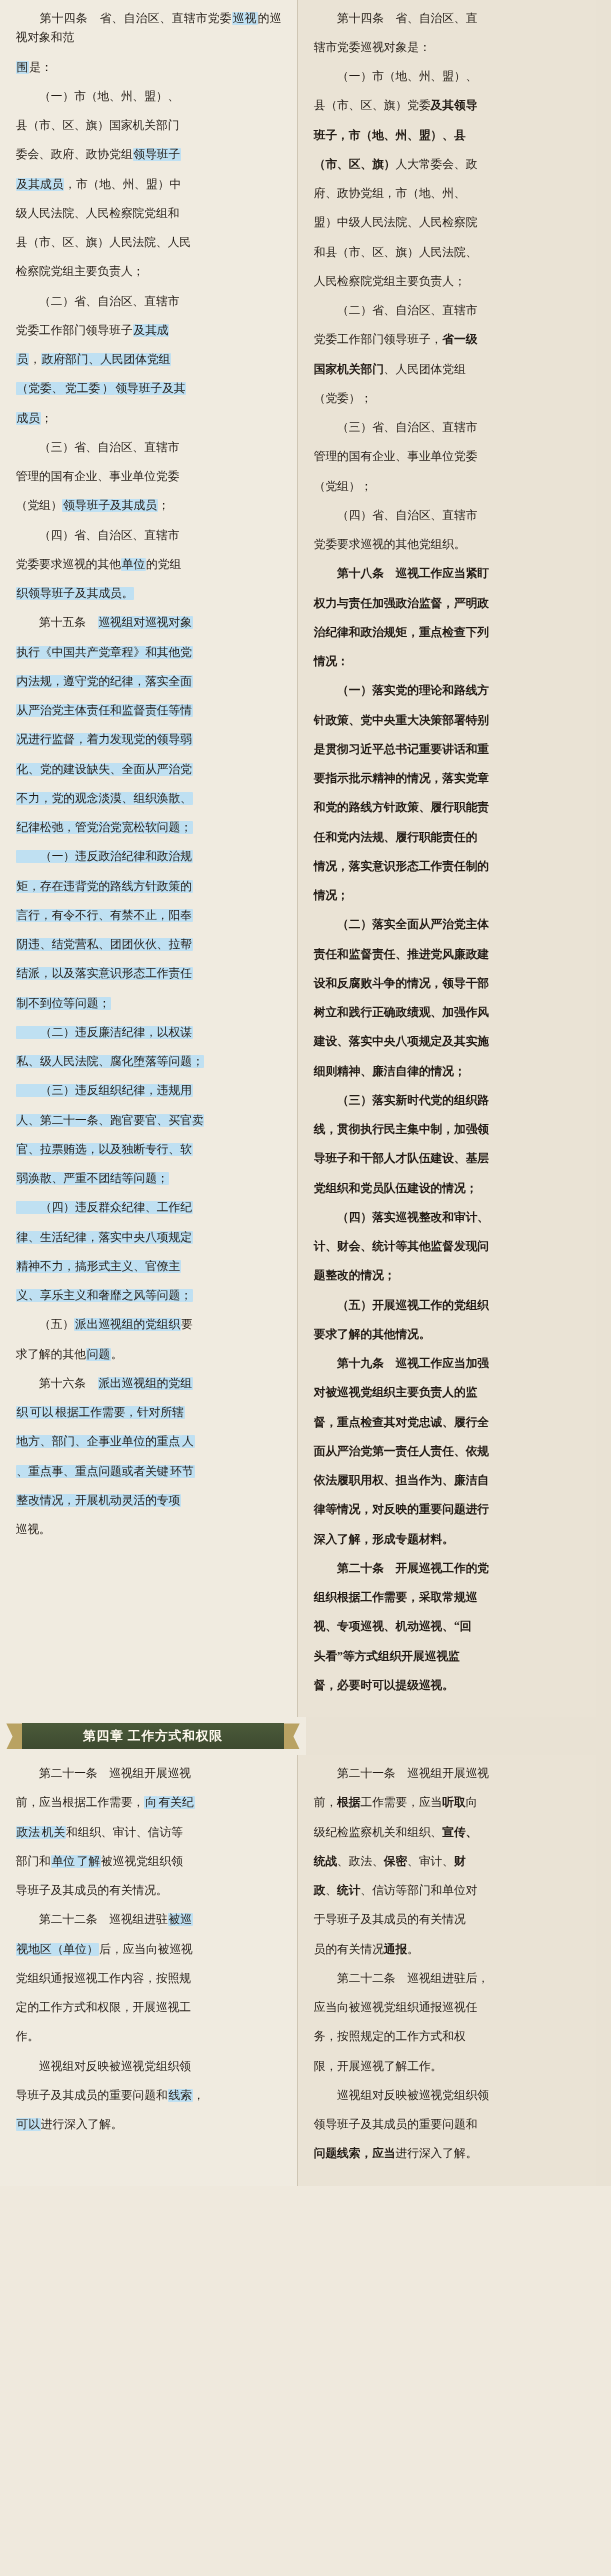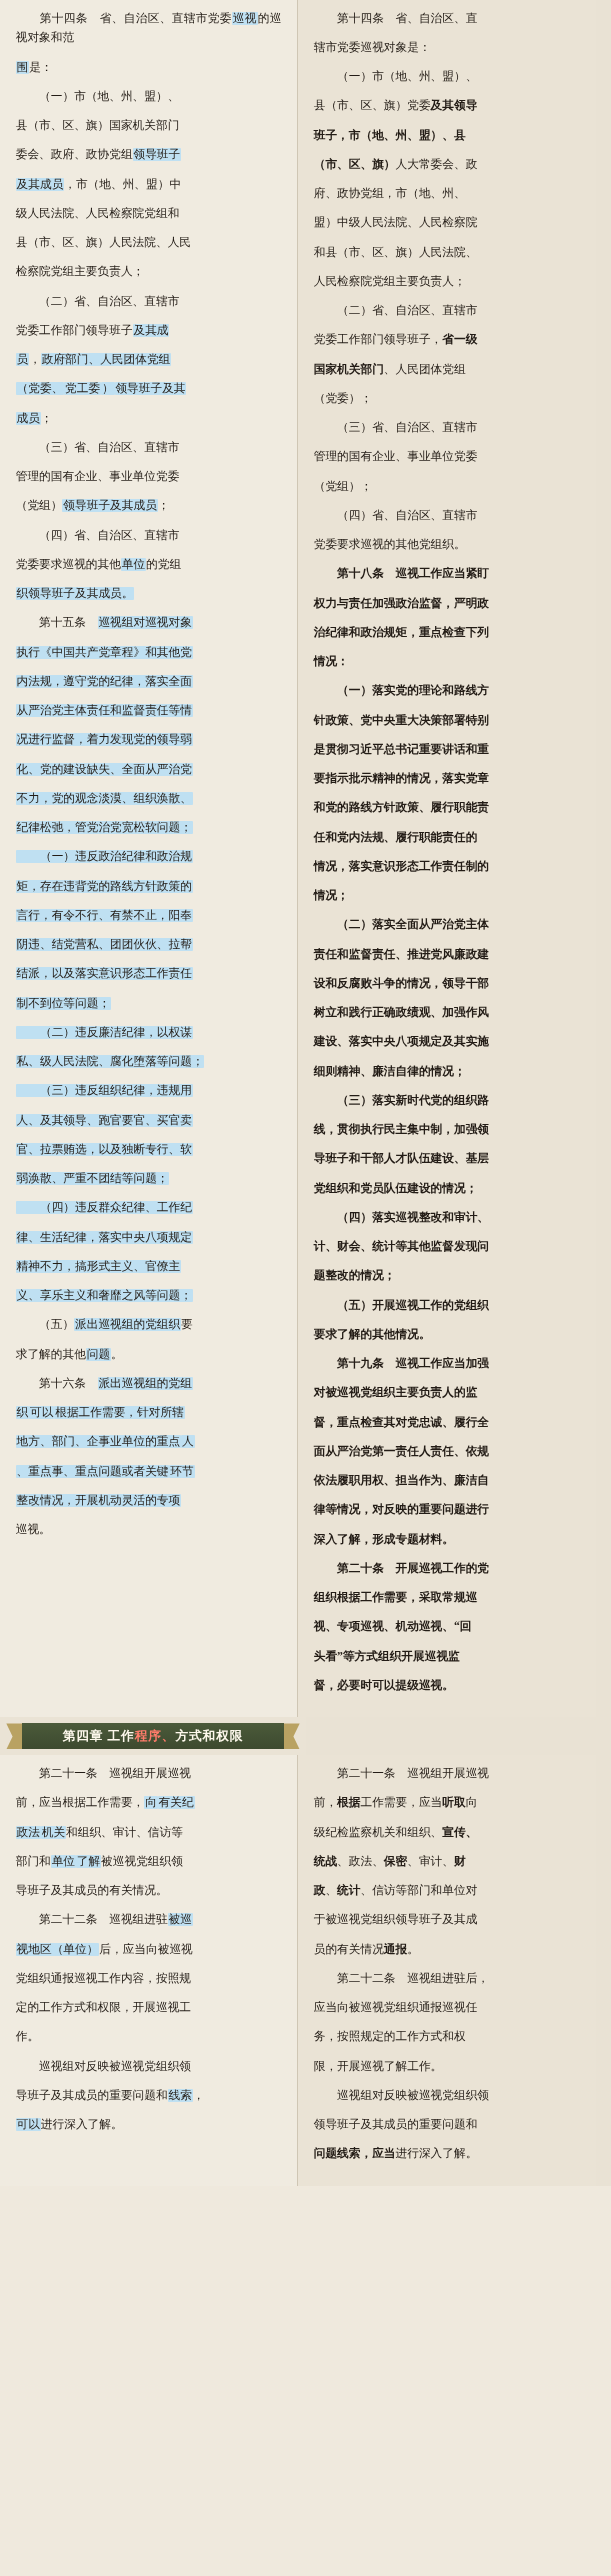--- a/index.html
+++ b/index.html
@@ -125,21 +125,21 @@
         <p class="noind"><span class="hl">纪律松弛，管党治党宽松软问题；</span></p>
         <p class="noind"><span class="hl">　　（一）违反政治纪律和政治规</span></p>
         <p class="noind"><span class="hl">矩，存在违背党的路线方针政策的</span></p>
         <p class="noind"><span class="hl">言行，有令不行、有禁不止，阳奉</span></p>
         <p class="noind"><span class="hl">阴违、结党营私、团团伙伙、拉帮</span></p>
         <p class="noind"><span class="hl">结派，以及落实意识形态工作责任</span></p>
         <p class="noind"><span class="hl">制不到位等问题；</span></p>
         <p class="noind"><span class="hl">　　（二）违反廉洁纪律，以权谋</span></p>
         <p class="noind"><span class="hl">私、级人民法院、腐化堕落等问题；</span></p>
         <p class="noind"><span class="hl">　　（三）违反组织纪律，违规用</span></p>
-        <p class="noind"><span class="hl">人、及其领导、跑官要官、买官卖</span></p>
+        <p class="noind"><span class="hl">人、第二十一条、跑官要官、买官卖</span></p>
         <p class="noind"><span class="hl">官、拉票贿选，以及独断专行、软</span></p>
         <p class="noind"><span class="hl">弱涣散、严重不团结等问题；</span></p>
         <p class="noind"><span class="hl">　　（四）违反群众纪律、工作纪</span></p>
         <p class="noind"><span class="hl">律、生活纪律，落实中央八项规定</span></p>
         <p class="noind"><span class="hl">精神不力，搞形式主义、官僚主</span></p>
         <p class="noind"><span class="hl">义、享乐主义和奢靡之风等问题；</span></p>
         <p class="noind"><span>　　（五）</span><span class="hl">派出巡视组的党组织</span><span>要</span></p>
         <p class="noind"><span>求了解的其他</span><span class="hl">问题</span><span>。</span></p>
         <p class="noind"><span>　　第十六条　</span><span class="hl">派出巡视组的党组</span></p>
         <p class="noind"><span class="hl">织</span><span class="hl">可以</span><span class="hl">根据工作需要，针对所辖</span></p>
@@ -204,25 +204,23 @@
         <p class="noind"><span class="bold">深入了解，形成专题材料。</span></p>
         <p class="noind"><span class="bold">　　第二十条　</span><span class="bold">开展巡视工作的党</span></p>
         <p class="noind"><span class="bold">组织根据工作需要，</span><span class="bold">采取常规巡</span></p>
         <p class="noind"><span class="bold">视</span><span class="bold">、专项巡视、机动巡视、“回</span></p>
         <p class="noind"><span class="bold">头看”等方式组织开展巡视监</span></p>
         <p class="noind"><span class="bold">督，必要时可以提级巡视。</span></p>
       </div>
   </div>
 
   <div class="chapter-bar">
-    <div class="chap right">
+    <div class="chap left">
       <div class="ribbon">
-        <span>第四章  工作</span>
-          <span class="t-red">程序、</span>
-          <span>方式和权限</span>
+        <span>第四章  工作方式和权限</span>
       </div>
     </div>
   </div>
 
   <div class="cols">
     <div class="col left" id="left-bottom">
         <p class="noind"><span>　　第二十一条　巡视组开展巡视</span></p>
         <p class="noind"><span>前，应当根据工作需要，</span><span class="hl">向</span><span class="hl">有关纪</span></p>
         <p class="noind"><span class="hl">政法</span><span class="hl">机关</span><span>和组织、审计、信访等</span></p>
         <p class="noind"><span>部门和</span><span class="hl">单位</span><span class="hl">了解</span><span>被巡视党组织领</span></p>
@@ -235,21 +233,21 @@
         <p class="noind"><span>　　巡视组对反映被巡视党组织领</span></p>
         <p class="noind"><span>导班子及其成员的重要问题和</span><span class="hl">线索</span><span>，</span></p>
         <p class="noind"><span class="hl">可以</span><span>进行深入了解。</span></p>
       </div>
     <div class="col right" id="right-bottom">
         <p class="noind"><span>　　第二十一条　巡视组开展巡视</span></p>
         <p class="noind"><span>前，</span><span class="bold">根据</span><span>工作需要，应当</span><span class="bold">听取</span><span>向</span></p>
         <p class="noind"><span>级纪检监察机关和组织、</span><span class="bold">宣传、</span></p>
         <p class="noind"><span class="bold">统战</span><span>、政法、</span><span class="bold">保密</span><span>、审计、</span><span class="bold">财</span></p>
         <p class="noind"><span class="bold">政</span><span>、</span><span class="bold">统计</span><span>、信访等部门和单位对</span></p>
-        <p class="noind"><span>于</span><span>被巡视党组织领导班子及其成</span></p>
+        <p class="noind"><span>于</span><span>导班子及其成员的有关情况</span></p>
         <p class="noind"><span>员的有关情况</span><span class="bold">通报</span><span>。</span></p>
         <p class="noind"><span>　　第二十二条　巡视组进驻后，</span></p>
         <p class="noind"><span>应当向被巡视党组织通报巡视任</span></p>
         <p class="noind"><span>务，按照规定的工作方式和权</span></p>
         <p class="noind"><span>限，开展巡视了解工作。</span></p>
         <p class="noind"><span>　　巡视组对反映被巡视党组织领</span></p>
         <p class="noind"><span>领导班子及其成员的重要问题和</span></p>
         <p class="noind"><span class="bold">问题线索，</span><span class="bold">应当</span><span>进行深入了解。</span></p>
       </div>
   </div>

